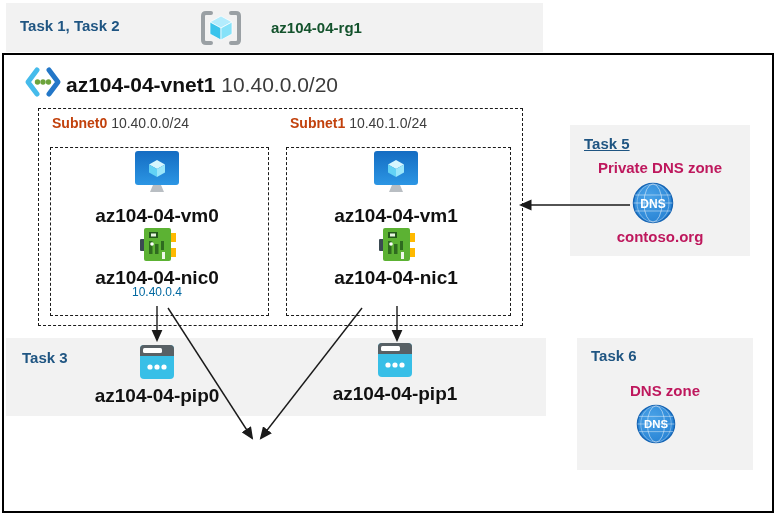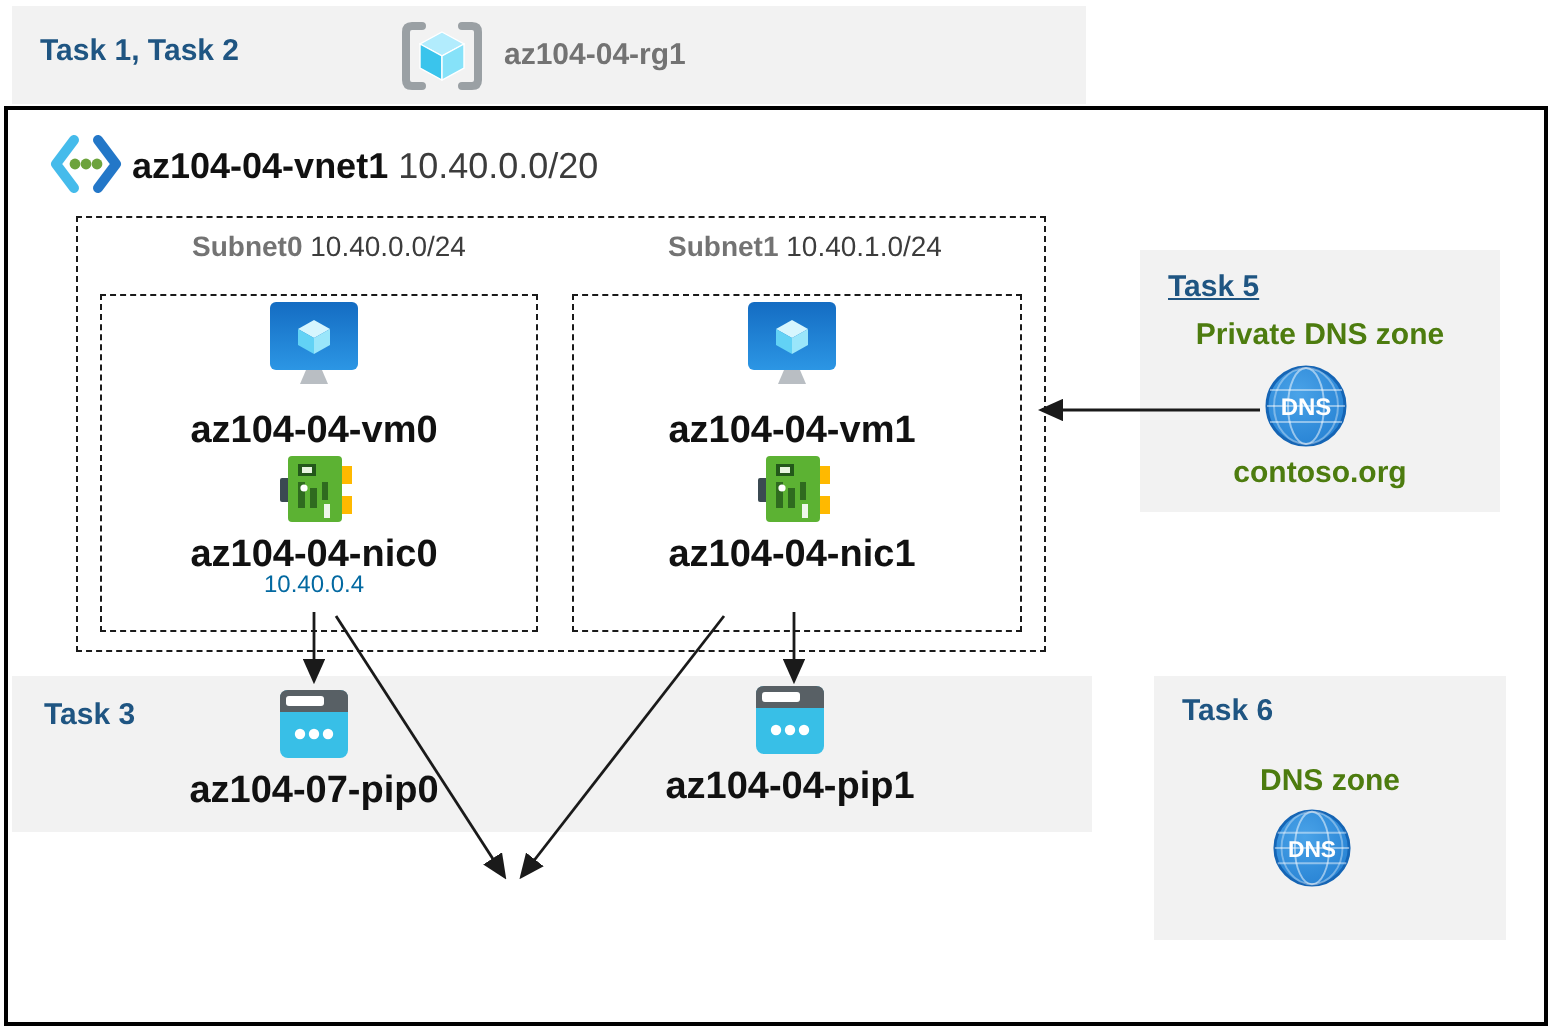--- a/index.html
+++ b/index.html
@@ -6,36 +6,36 @@
   .canvas{
     position:relative;width:776px;height:517px;background:#fff;overflow:hidden;
     font-family:"Liberation Sans","DejaVu Sans",sans-serif;color:#111;
   }
   .abs{position:absolute;}
   .band{background:var(--band-bg,#F2F2F2);}
   .task-title{
     font-size:15px;font-weight:700;color:var(--task-title,#1F5582);
     white-space:nowrap;
   }
-  .res-label{font-size:15px;font-weight:700;color:#737373;white-space:nowrap;}
+  .res-label{font-size:15px;font-weight:700;color:#14532d;white-space:nowrap;margin-left:19px;}
   .sub-label{font-size:14px;white-space:nowrap;}
-  .sub-label b{color:#737373;margin-left:44px;}
+  .sub-label b{color:#c2410c;}
   .sub-label span{color:#3c3c3c;font-weight:400;}
-  .vnet-label{font-size:18px;white-space:nowrap;}
+  .vnet-label{font-size:21px;white-space:nowrap;}
   .vnet-label b{color:#111;}
   .vnet-label span{color:#3c3c3c;font-weight:400;}
   .outer-frame{
     left:2px;top:53px;width:772px;height:460px;box-sizing:border-box;
     border:2px solid var(--frame-border,#000);background:#fff;
   }
   .dashed{box-sizing:border-box;border:1.5px dashed #1a1a1a;background:transparent;}
   .node-label{font-size:19px;font-weight:700;text-align:center;color:#111;white-space:nowrap;}
   .ip-label{font-size:12px;font-weight:400;text-align:center;color:#0369a1;white-space:nowrap;}
   .center-text{text-align:center;}
-  .heading-label{font-size:15px;font-weight:700;color:#4d7c0f;}
+  .heading-label{font-size:15px;font-weight:700;color:#be185d;}
   .overlay{left:0;top:0;width:776px;height:517px;pointer-events:none;z-index:6;}
   svg{display:block;}
 </style>
 </head>
 <body>
 
 <div class="canvas">
 
   <div class="abs band" style="left:6px;top:3px;width:537px;height:49px;">
     <div class="abs task-title" style="left:14px;top:14px;">Task 1, Task 2</div>
@@ -152,21 +152,21 @@
   <div class="abs band" style="left:6px;top:338px;width:540px;height:78px;">
     <div class="abs task-title" style="left:16px;top:11px;">Task 3</div>
     <svg class="abs" style="left:134px;top:7px;" width="34" height="34" viewBox="0 0 34 34">
       <rect x="0" y="0" width="34" height="34" rx="4" fill="#38BFE7"></rect>
       <path d="M0,4 Q0,0 4,0 H30 Q34,0 34,4 V11 H0 Z" fill="#586065"></path>
       <rect x="3" y="3" width="19" height="5" rx="1.5" fill="#ffffff"></rect>
       <circle cx="10" cy="22" r="2.6" fill="#ffffff"></circle>
       <circle cx="17" cy="22" r="2.6" fill="#ffffff"></circle>
       <circle cx="24" cy="22" r="2.6" fill="#ffffff"></circle>
     </svg>
-    <div class="abs node-label" style="left:71px;top:47px;width:160px;">az104-07-pip0</div>
+    <div class="abs node-label" style="left:71px;top:47px;width:160px;">az104-04-pip0</div>
     <svg class="abs" style="left:372px;top:5px;" width="34" height="34" viewBox="0 0 34 34">
       <rect x="0" y="0" width="34" height="34" rx="4" fill="#38BFE7"></rect>
       <path d="M0,4 Q0,0 4,0 H30 Q34,0 34,4 V11 H0 Z" fill="#586065"></path>
       <rect x="3" y="3" width="19" height="5" rx="1.5" fill="#ffffff"></rect>
       <circle cx="10" cy="22" r="2.6" fill="#ffffff"></circle>
       <circle cx="17" cy="22" r="2.6" fill="#ffffff"></circle>
       <circle cx="24" cy="22" r="2.6" fill="#ffffff"></circle>
     </svg>
     <div class="abs node-label" style="left:309px;top:45px;width:160px;">az104-04-pip1</div>
   </div>

